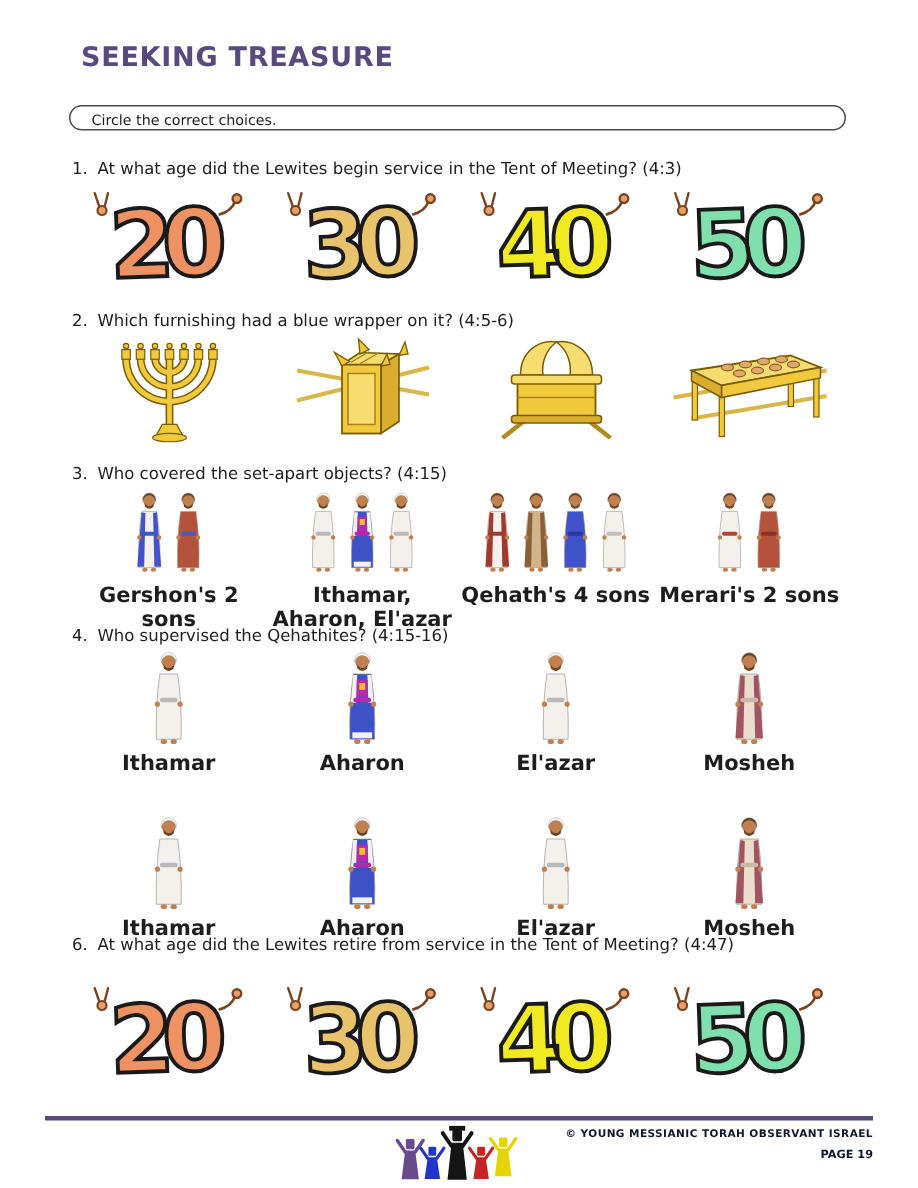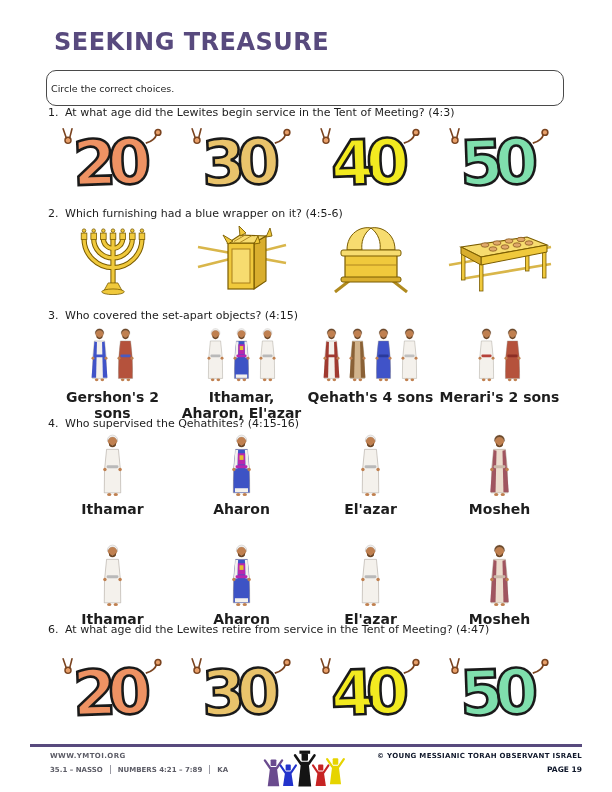--- a/index.html
+++ b/index.html
@@ -1,22 +1,22 @@
 <!DOCTYPE html>
 <html style="--purple: #584a7e; --gold: #f0c93c; --gold_dark: #d9ae2e; --gold_light: #f7dc6f; --gold_line: #7a5c00; --skin: #c08050;"><head>
 <meta charset="utf-8">
 <style>
   html,body{margin:0;padding:0;background:#ffffff;}
   .page{position:relative;width:612px;height:792px;background:#fff;overflow:hidden;
         font-family:"DejaVu Sans",sans-serif;color:#1d1d1d;}
-  .title{position:absolute;top:28px;left:54px;font-size:24px;font-weight:800;
+  .title{position:absolute;top:28px;left:54px;font-size:18px;font-weight:800;
          color:var(--purple,#584a7e);letter-spacing:0.5px;}
-  .instruction{position:absolute;top:70px;left:46px;width:518px;height:36px;
-         border:1.4px solid #4a4a4a;border-radius:10px;display:flex;align-items:center;
-         padding-left:4px;font-size:9.5px;box-sizing:border-box;}
+  .instruction{position:absolute;top:70px;left:46px;width:518px;height:17px;
+         border:1.4px solid #4a4a4a;border-radius:10px;display:flex;align-items:flex-end;
+         padding-left:14px;font-size:9.5px;box-sizing:border-box;}
   .q{position:absolute;left:48px;font-size:11px;white-space:nowrap;}
   .q .qn{display:inline-block;width:17px;}
   .row{position:absolute;left:48px;width:516px;display:flex;}
   .cell{flex:1;display:flex;flex-direction:column;align-items:center;justify-content:flex-start;}
   
   .numwrap{position:relative;margin-top:8px;}
   .bignum{font-weight:800;font-size:62px;line-height:1;letter-spacing:-8px;padding-right:8px;
           color:var(--num,#e00);-webkit-text-stroke:2.6px #1a1a1a;transform:rotate(-2deg);display:inline-block;}
   .deco-hand{position:absolute;left:-13px;top:-7px;}
   .deco-tail{position:absolute;right:-10px;top:-5px;}
@@ -382,30 +382,20 @@
           </svg>
         <span class="bignum" style="--num: #7fdfad;">50</span>
         <svg class="deco-tail" width="18" height="18">
             <use href="#numtail"></use>
           </svg>
       </span>
     </div>
   </div>
 
   <div class="footer-line"></div>
-  <div class="footer-left">
-    <div class="f-web">WWW.YMTOI.ORG</div>
-    <div class="f-refs">
-      <span>35.1 – NASSO</span>
-      <span class="sep"></span>
-      <span>NUMBERS 4:21 – 7:89</span>
-      <span class="sep"></span>
-      <span>KA</span>
-    </div>
-  </div>
   <svg class="logo" width="88" height="44" viewBox="0 0 92 46">
     <g transform="translate(6,8)">
       <path d="M-3,7 L2.5,15 M15,7 L9.5,15" stroke="#6a4b8e" stroke-width="2.4" stroke-linecap="round" fill="none"></path>
       <polygon points="0,34 12,34 9.5,14 2.5,14" fill="#6a4b8e"></polygon>
         <rect x="3" y="6" width="6" height="7" rx="1" fill="#6a4b8e"></rect>
     </g>
     <g transform="translate(22,14) scale(0.9)">
       <path d="M-3,7 L2.5,15 M15,7 L9.5,15" stroke="#2233cc" stroke-width="2.4" stroke-linecap="round" fill="none"></path>
       <polygon points="0,31 12,31 9.5,14 2.5,14" fill="#2233cc"></polygon>
         <rect x="3" y="6" width="6" height="7" rx="1" fill="#2233cc"></rect>

